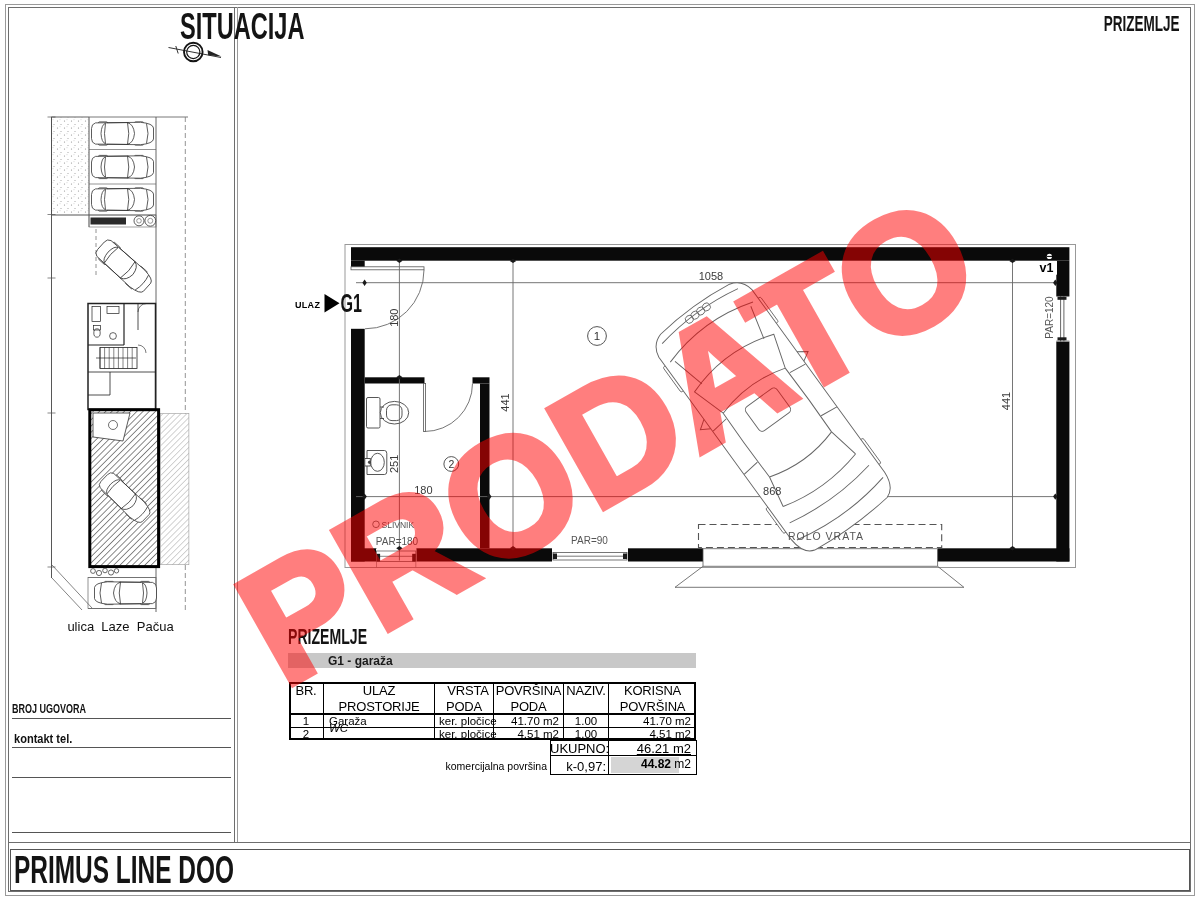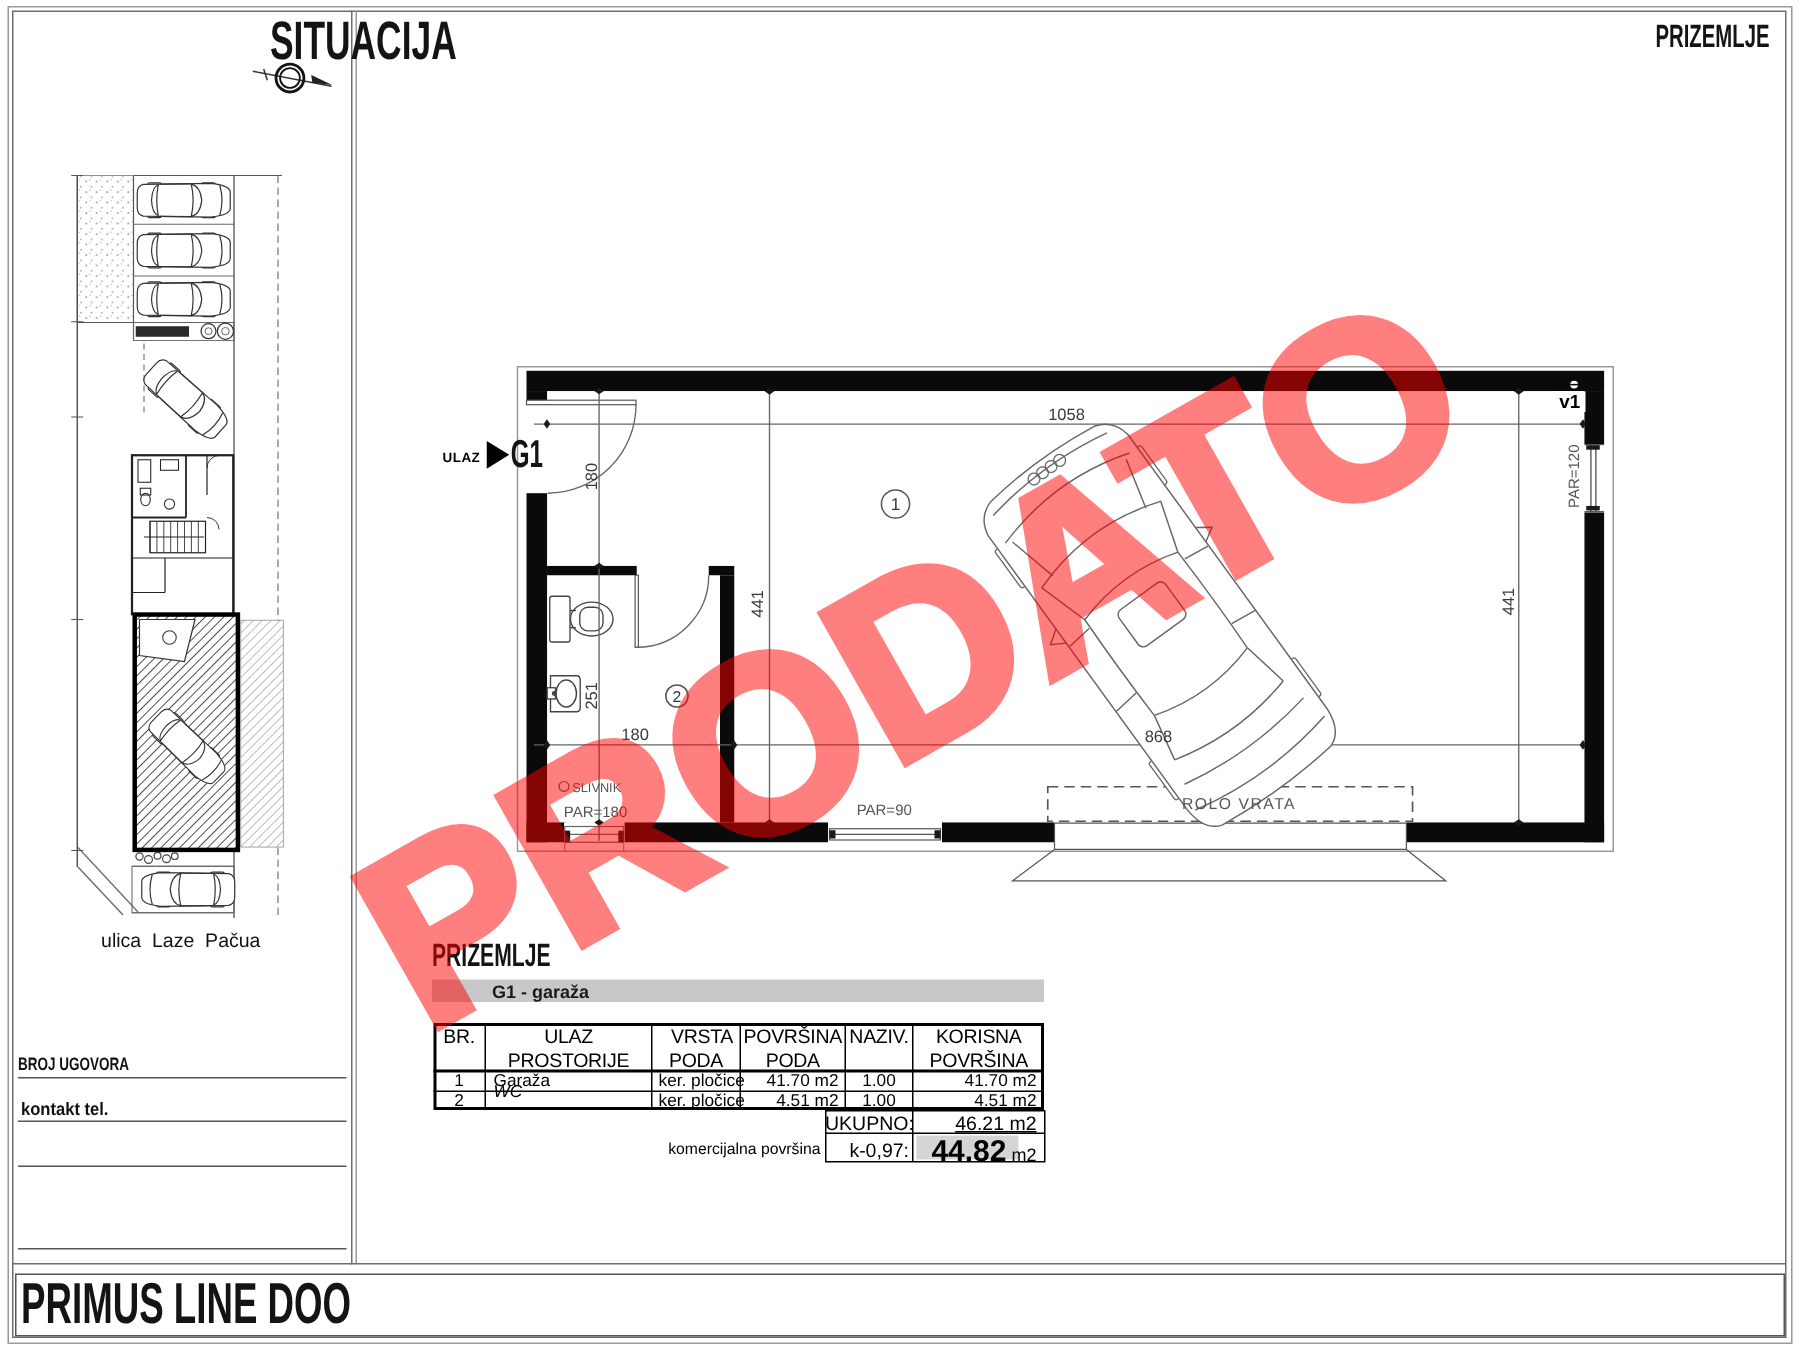--- a/index.html
+++ b/index.html
@@ -87,21 +87,21 @@
   <div class="abs tr1" style="left:320px;top:45.5px;width:82px;text-align:right;">4.51&nbsp;m2</div>
 
   <div class="abs" style="left:261px;top:57.5px;width:144.5px;height:33.5px;border:1.5px solid #000;"></div>
   <div class="abs" style="left:319px;top:57.5px;width:1px;height:34px;background:#000;"></div>
   <div class="abs" style="left:261px;top:73px;width:146px;height:1px;background:#000;"></div>
   <div class="abs tu" style="left:261px;top:59.5px;width:54px;text-align:right;">UKUPNO:</div>
   <div class="abs tu" style="left:320px;top:59.5px;width:82px;text-align:right;text-decoration:underline;">46.21&nbsp;m2</div>
   <div class="abs" style="left:110px;top:78px;width:148px;text-align:right;font-size:10.5px;">komercijalna površina</div>
   <div class="abs tu" style="left:230px;top:77.5px;width:87px;text-align:right;">k-0,97:</div>
   <div class="abs" style="left:322px;top:74.5px;width:68px;height:16.5px;background:#d5d5d5;"></div>
-  <div class="abs" style="left:240px;top:75px;width:162px;text-align:right;font-size:12px;"><b style="font-size:20px;margin-left:30px;">44.82</b>&nbsp;m2</div>
+  <div class="abs" style="left:240px;top:75px;width:162px;text-align:right;font-size:12px;"><b style="font-size:12px;margin-left:30px;">44.82</b>&nbsp;m2</div>
 </div>
 
 <svg class="abs" id="plan" style="left:0;top:0;" width="1200" height="900" viewBox="0 0 1200 900">
 <defs>
 <pattern id="dots" width="7" height="7" patternUnits="userSpaceOnUse">
   <circle cx="1.5" cy="2" r="0.6" fill="#8a8a8a"></circle>
         <circle cx="5" cy="5.5" r="0.55" fill="#9a9a9a"></circle>
   <circle cx="4" cy="0.8" r="0.45" fill="#aaa"></circle>
 </pattern>
 <pattern id="hatch1" width="4.4" height="4.4" patternUnits="userSpaceOnUse" patternTransform="rotate(45)">

